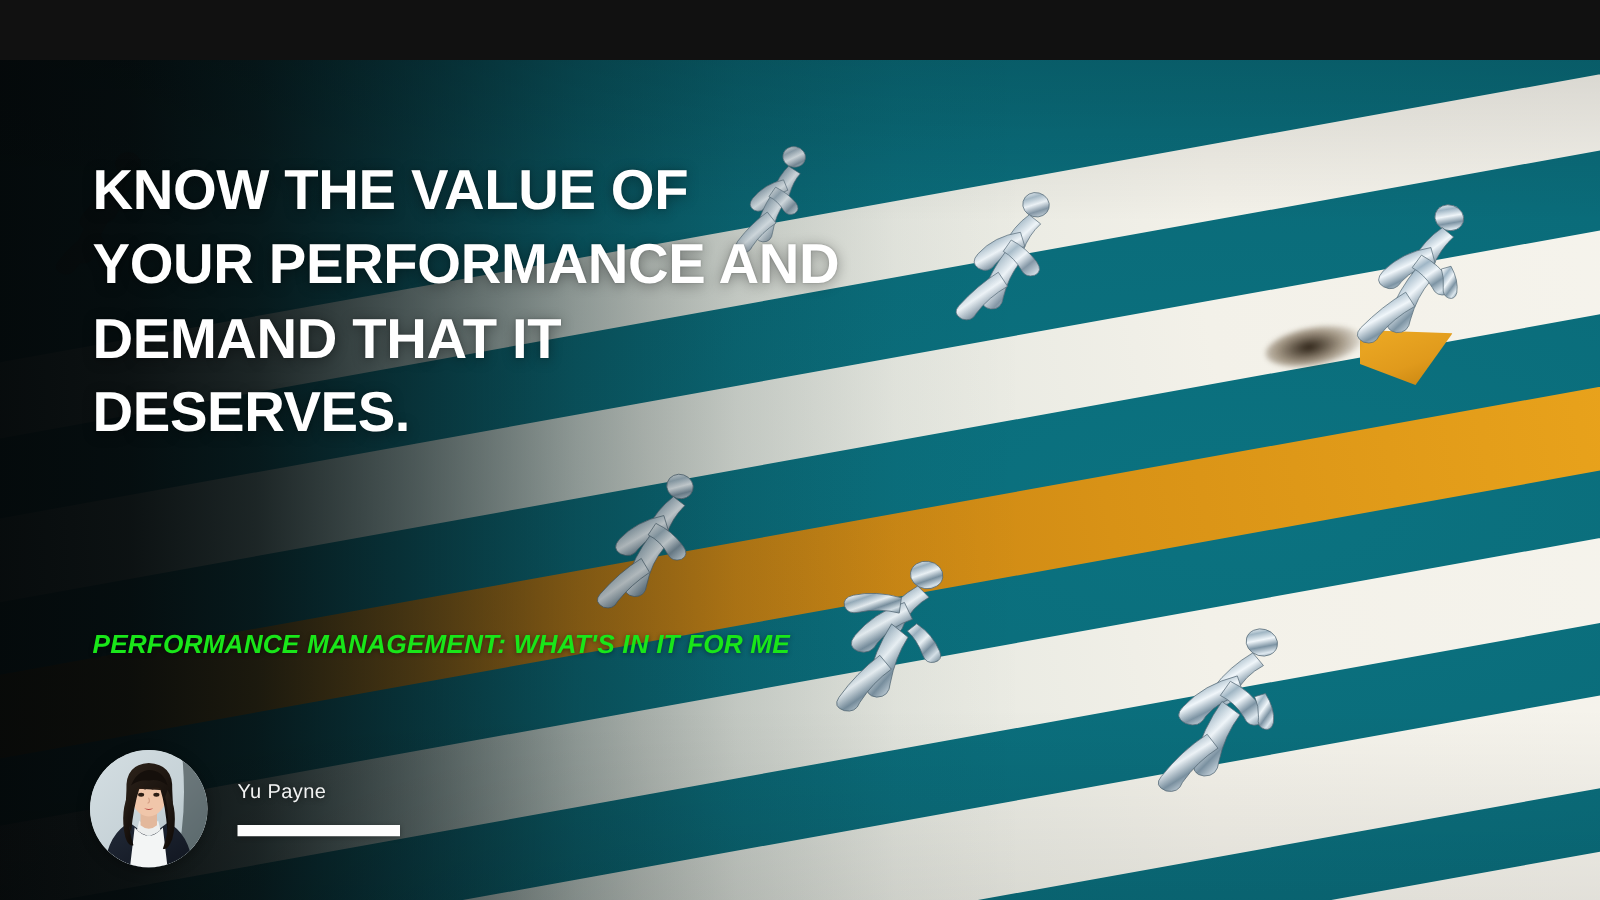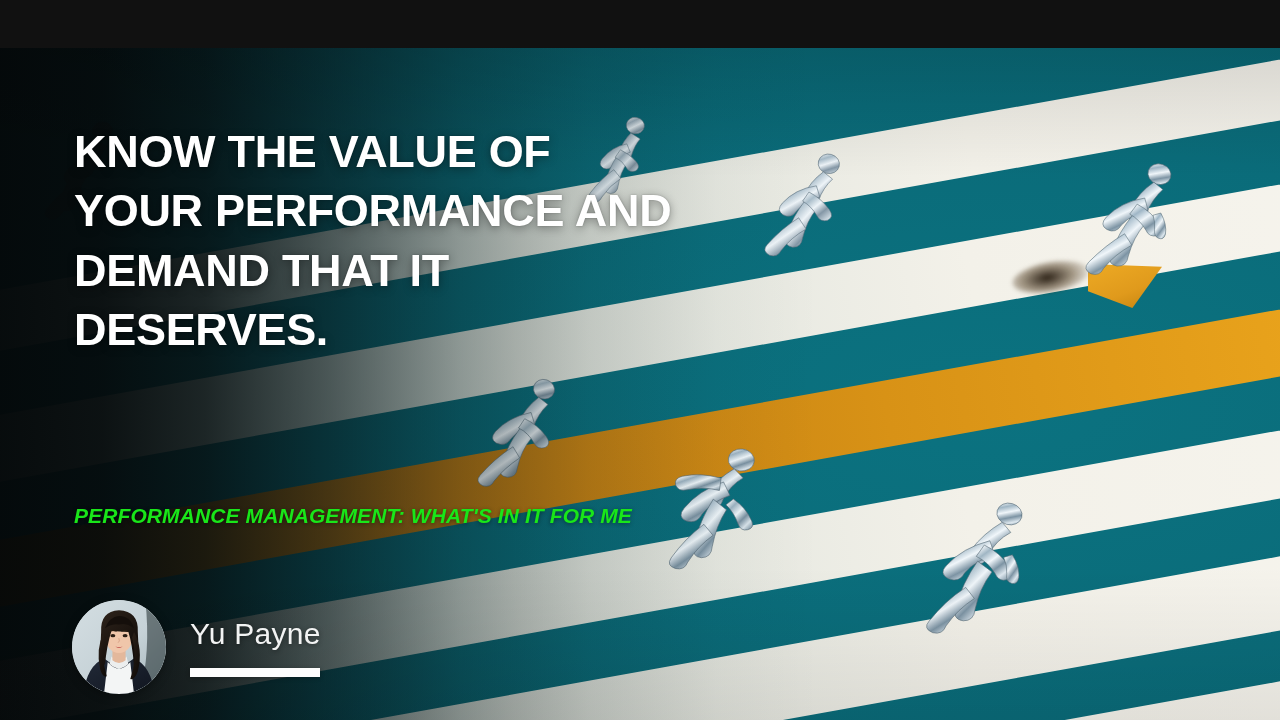--- a/index.html
+++ b/index.html
@@ -196,21 +196,21 @@
   .avatar svg { display: block; width: 100%; height: 100%; }
 
   .author-text {
     margin-left: 24px;
     display: flex;
     flex-direction: column;
     justify-content: center;
   }
   .author-name {
     color: #f2f3f3;
-    font-size: 30px;
+    font-size: 16px;
     font-weight: 400;
     letter-spacing: 0.3px;
     line-height: 1.1;
     text-shadow: 0 1px 5px rgba(0,0,0,0.45);
   }
   .author-rule {
     margin-top: 18px;
     width: 130px;
     height: 9px;
     background: #fdfdfd;

